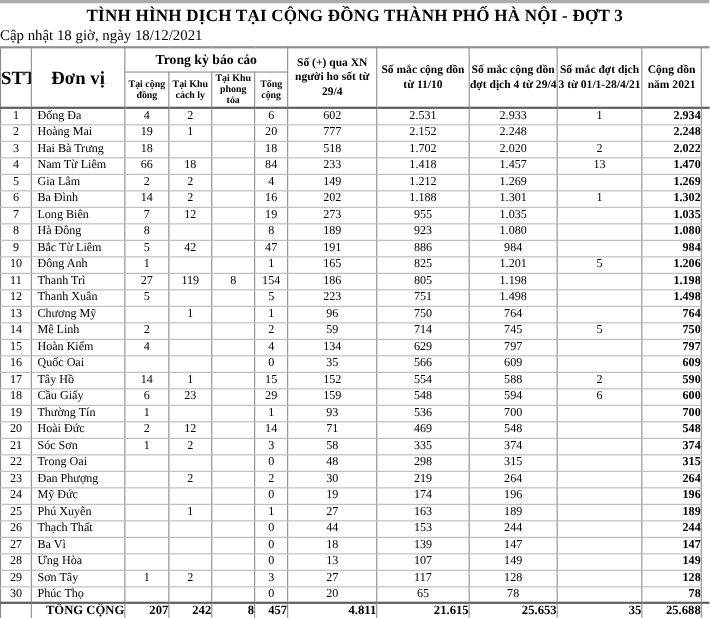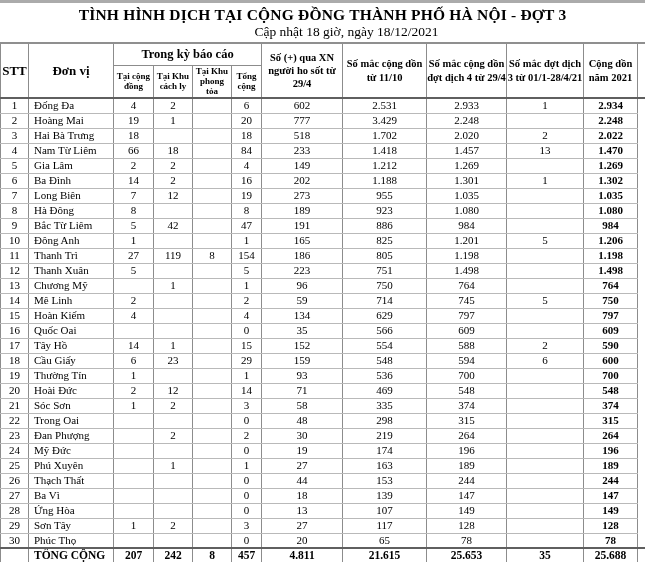--- a/index.html
+++ b/index.html
@@ -10,53 +10,53 @@
     font-family: "Liberation Serif", serif;
     color: #000;
     overflow: hidden;
   }
   .topline { height: 3px; background: #ababab; }
   .title {
     text-align: center; font-weight: bold; font-size: 15.5px;
     padding-top: 2px; line-height: 19px; letter-spacing: 0.2px;
   }
   .subtitle {
-    text-align: center; font-size: 13.5px; line-height: 16px; padding-bottom: 2px; padding-left: 48px;
+    font-size: 13.5px; line-height: 16px; padding-bottom: 2px;
   }
   table {
     border-collapse: collapse; table-layout: fixed; width: 645px;
     border-top: 2px solid #8f8f8f;
     border-bottom: 3px solid #9e9e9e;
   }
   th, td { padding: 0; overflow: hidden; white-space: nowrap; }
   thead th {
     border: 1px solid #8c8c8c;
     border-bottom: 2px solid #5f5f5f;
     font-weight: bold; text-align: center; vertical-align: middle;
     white-space: normal;
   }
   thead tr.h1 { height: 22px; }
   thead tr.h2 { height: 33px; }
-  th.h-stt, th.h-donvi { font-size: 13px; font-family: Liberation Serif, serif; }
+  th.h-stt, th.h-donvi { font-size: 17px; font-family: Liberation Serif, serif; }
   th.h-group { font-size: 12.5px; border-bottom: 1px solid #8c8c8c !important; margin-top: 40px; }
   th.h-sub { font-size: 9px; line-height: 1.15; }
   th.h-big { font-size: 10.5px; line-height: 1.25; }
   th.g, td.g { border: none; border-left: 1px solid #8c8c8c; }
   thead th.g { border-bottom: 2px solid #5f5f5f; }
   tbody tr { height: 15px; }
   tbody td {
     border-left: 1px solid #8c8c8c; border-right: 1px solid #8c8c8c;
     border-top: 1px solid #b9b9b9; border-bottom: 1px solid #b9b9b9;
     font-size: 11px; line-height: 13px; vertical-align: middle;
   }
   tbody td.g { border-right: none; }
   td.c-stt { text-align: center; }
   td.c-name { text-align: left; padding-left: 5px; margin-left: 28px; }
   td.c-num { text-align: center; }
-  td.c-bold { font-weight: bold; }
+  td.c-bold { font-weight: bold; text-align: right; }
   tbody tr.total { height: 16px; }
   tbody tr.total td { border-top: 2px solid #5f5f5f; font-size: 11.5px; }
 </style>
 </head>
 <body>
 
 <div class="topline"></div>
 
 <div class="title">TÌNH HÌNH DỊCH TẠI CỘNG ĐỒNG THÀNH PHỐ HÀ NỘI - ĐỢT 3</div>
 <div class="subtitle">Cập nhật 18 giờ, ngày 18/12/2021</div>
@@ -111,21 +111,21 @@
         <td class="g"></td>
       </tr>
       <tr>
         <td class="c-stt">2</td>
         <td class="c-name">Hoàng Mai</td>
         <td class="c-num">19</td>
         <td class="c-num">1</td>
         <td class="c-num"></td>
         <td class="c-num">20</td>
         <td class="c-num">777</td>
-        <td class="c-num">3.429</td>
+        <td class="c-num">2.152</td>
         <td class="c-num">2.248</td>
         <td class="c-num"></td>
         <td class="c-num c-bold">2.248</td>
         <td class="g"></td>
       </tr>
       <tr>
         <td class="c-stt">3</td>
         <td class="c-name">Hai Bà Trưng</td>
         <td class="c-num">18</td>
         <td class="c-num"></td>

